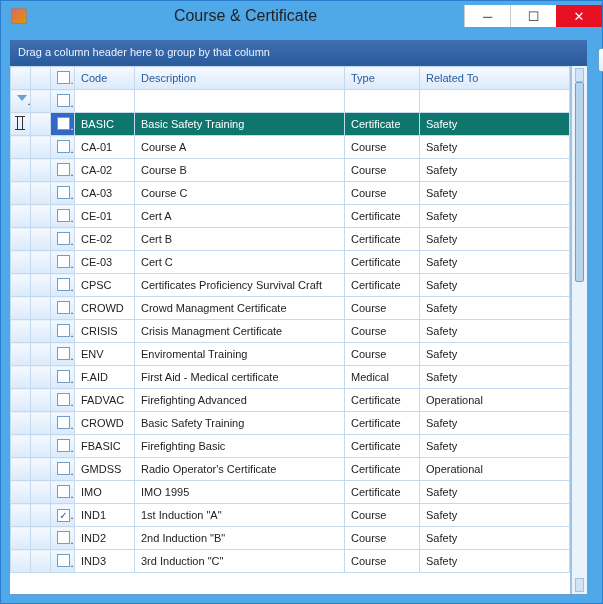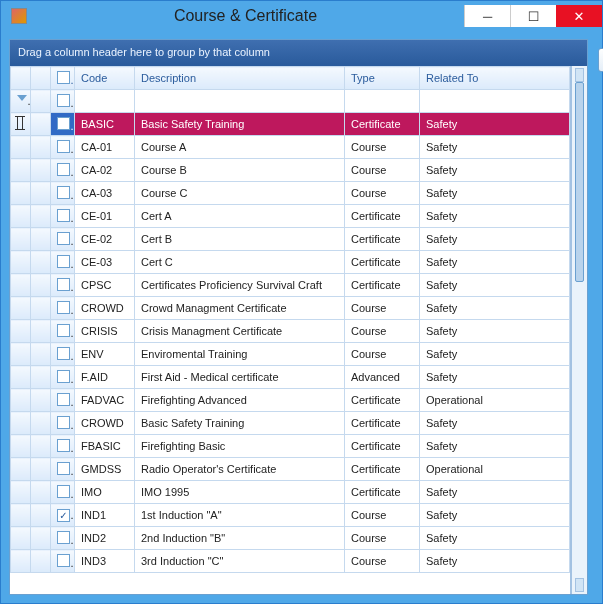--- a/index.html
+++ b/index.html
@@ -116,21 +116,21 @@
     font-weight:normal;
   }
   col.c-indicator{width:20px;}
   col.c-row{width:20px;}
   col.c-chk{width:24px;}
   col.c-code{width:60px;}
   col.c-desc{width:210px;}
   col.c-type{width:75px;}
   col.c-rel{width:150px;}
   tr.selected td {
-    background:#be185d;
+    background:#0f766e;
     color:#fff;
   }
   td.indicator, th.indicator, td.rowcell, th.rowcell, td.chkcell, th.chkcell {
     background: linear-gradient(#f4f9fe,#dbeafb);
     text-align:center;
     padding:0;
   }
   tr.selected td.indicator,
   tr.selected td.rowcell {
     background: linear-gradient(#f4f9fe,#dbeafb);
@@ -342,21 +342,21 @@
                   <td>Enviromental Training</td>
                   <td>Course</td>
                   <td>Safety</td>
                 </tr>
                 <tr>
                   <td class="indicator"></td>
                   <td class="rowcell"></td>
                   <td class="chkcell"><span class="chk"></span></td>
                   <td>F.AID</td>
                   <td>First Aid - Medical certificate</td>
-                  <td>Advanced</td>
+                  <td>Medical</td>
                   <td>Safety</td>
                 </tr>
                 <tr>
                   <td class="indicator"></td>
                   <td class="rowcell"></td>
                   <td class="chkcell"><span class="chk"></span></td>
                   <td>FADVAC</td>
                   <td>Firefighting Advanced</td>
                   <td>Certificate</td>
                   <td>Operational</td>

